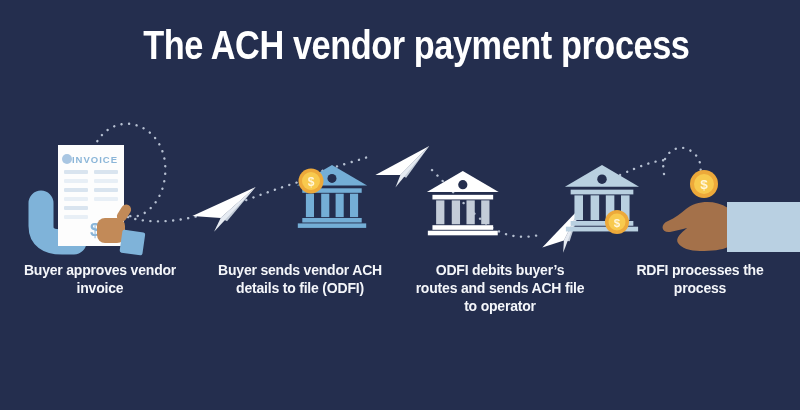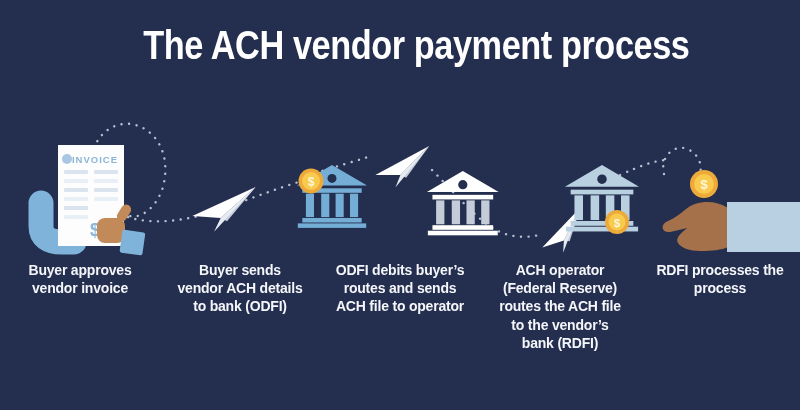--- a/index.html
+++ b/index.html
@@ -166,19 +166,18 @@
                C 676,231 682,229 687,228
                C 681,233 675,238 678,243
                C 681,248 690,251 700,251
                C 712,251 722,250 728,247 Z" fill="#a4714a"></path>
       <rect x="727" y="202" width="73" height="50" fill="#b9d0e2"></rect>
     </g>
   </svg>
 
   <div class="steps">
     <div class="step">Buyer approves vendor invoice</div>
-    <div class="step">Buyer sends vendor ACH details to bank (ODFI)</div>
+    <div class="step">Buyer sends vendor ACH details to file (ODFI)</div>
     <div class="step">ODFI debits buyer’s routes and sends ACH file to operator</div>
-    <div class="step">ACH operator (Federal Reserve) routes the ACH file to the vendor’s bank (RDFI)</div>
     <div class="step">RDFI processes the process</div>
   </div>
 
 </div>
 
 </body></html>

